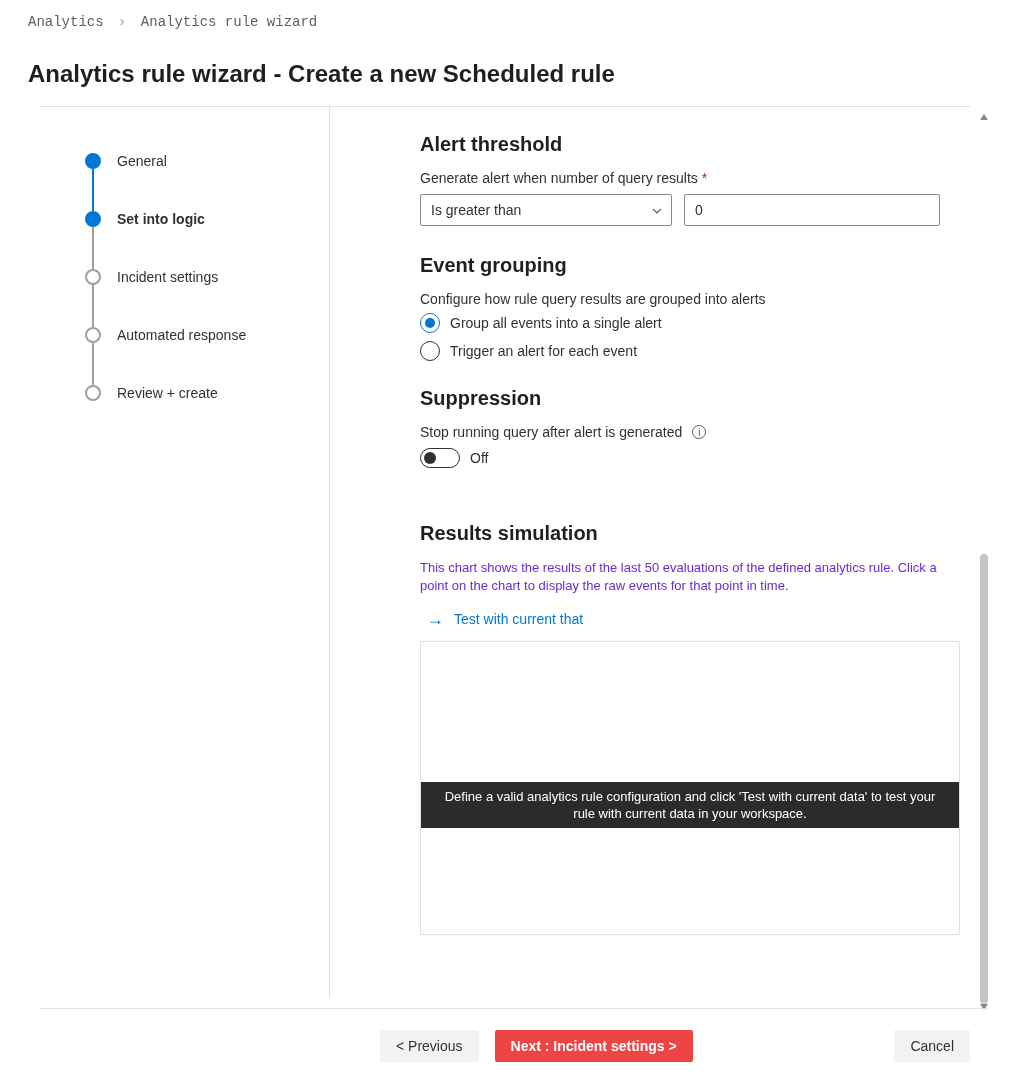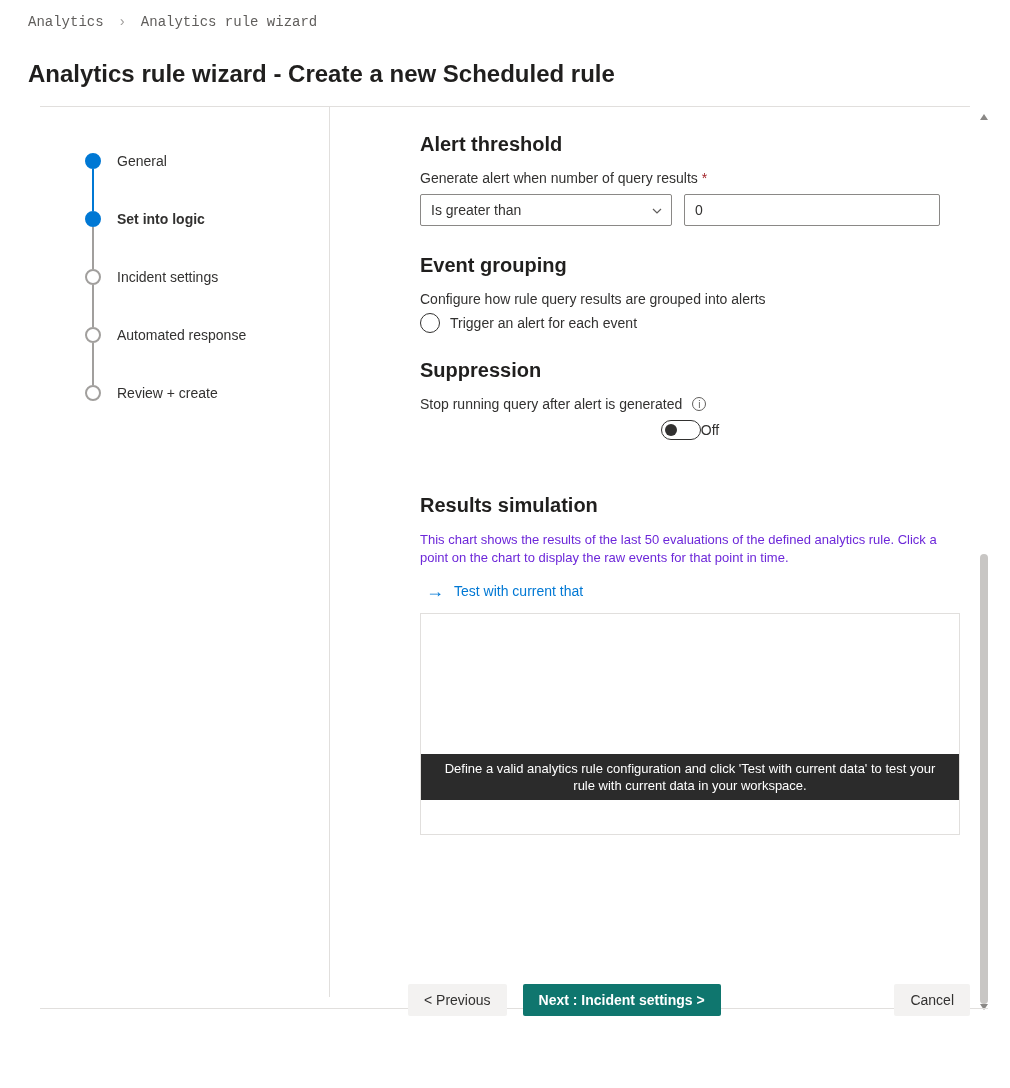--- a/index.html
+++ b/index.html
@@ -124,69 +124,68 @@
       border: 1px solid #323130;
       border-radius: 50%;
       display: inline-flex; align-items:center; justify-content:center;
       margin-right: 10px;
       flex-shrink:0;
     }
     .radio.selected { border-color: #0078d4; }
     .radio.selected::after {
       content:""; width:10px;height:10px;border-radius:50%;background:#0078d4;
     }
-    .toggle-row{display:flex;align-items:center;margin-top:0;justify-content:center;}
+    .toggle-row{display:flex;align-items:center;gap:10px;margin-top:0;}
     .toggle {
       width: 40px; height: 20px;
       border: 1px solid #323130;
       border-radius: 10px;
       position: relative;
       cursor:pointer;
     }
     .toggle .knob {
       width: 12px; height: 12px; border-radius: 50%;
       background: #323130;
       position: absolute; left: 3px; top: 3px;
     }
     .info-icon{ display:inline-flex; width:14px;height:14px;border:1px solid #605e5c;border-radius:50%;font-size:10px;align-items:center;justify-content:center;color:#605e5c;margin-left:4px;cursor:default;}
     .desc { font-size: 13px; color: #6d28d9; line-height: 18px; margin-bottom: 12px;}
     .test-link { display: inline-flex; align-items: center; gap: 10px; color: #0078d4; font-size: 14px; cursor: pointer; padding:4px 0 14px 6px;}
     .test-link .arrow{color:#0078d4;font-size:18px;line-height:14px;}
     .sim-box {
       border: 1px solid #e1dfdd;
-      height: 222px;
+      height: 294px;
       position: relative;
       background:#fff;
     }
     .sim-overlay {
       position: absolute; left:0; right:0; top: 140px;
       background: #2b2b2b; color: #fff;
       font-size: 13px; text-align: center;
       padding: 6px 14px;
       line-height: 17px;
     }
     .bottom-divider{
       border:none;border-top:1px solid #e1dfdd;
       position:absolute; left:40px; right:22px; top:1008px;
     }
     .footer {
-      position: absolute; left: 0; right: 0; top: 984px;
+      position: absolute; left: 0; right: 0; top: 1030px;
       display: flex; align-items: center;
       padding: 0 40px;
-      margin-left: 28px;
     }
     .footer-spacer-left{width:340px;}
     .btn {
       height: 32px; padding: 0 16px;
       font-size: 14px; border: none;
       border-radius: 2px; cursor: pointer;
       display: inline-flex; align-items: center;
     }
     .btn.secondary { background: #f3f2f1; color: #323130; margin-right: 16px;}
-    .btn.primary { background: #0f766e; color: #fff; font-weight:600;}
+    .btn.primary { background: #ef4444; color: #fff; font-weight:600;}
     .footer .right { margin-left: auto; }
     .group-block{margin-bottom:26px;}
     .stop-row{display:flex;align-items:center;gap:6px;margin-bottom:8px;}
   </style>
 </head>
 <body>
 
 <div class="breadcrumb">
   <a href="#">Analytics</a>
   <span class="sep">›</span>
@@ -243,20 +242,24 @@
       </div>
       <div class="text-box">
         <span>0</span>
       </div>
     </div>
 
     <h3 class="section">Event grouping</h3>
     <div class="group-block">
       <div class="subsection-label">Configure how rule query results are grouped into alerts</div>
       <div class="radio-row">
+        <span class="radio selected"></span>
+        <span>Group all events into a single alert</span>
+      </div>
+      <div class="radio-row">
         <span class="radio"></span>
         <span>Trigger an alert for each event</span>
       </div>
     </div>
 
     <h3 class="section">Suppression</h3>
     <div class="group-block">
       <div class="stop-row">
         <span>Stop running query after alert is generated</span>
         <span class="info-icon">i</span>

